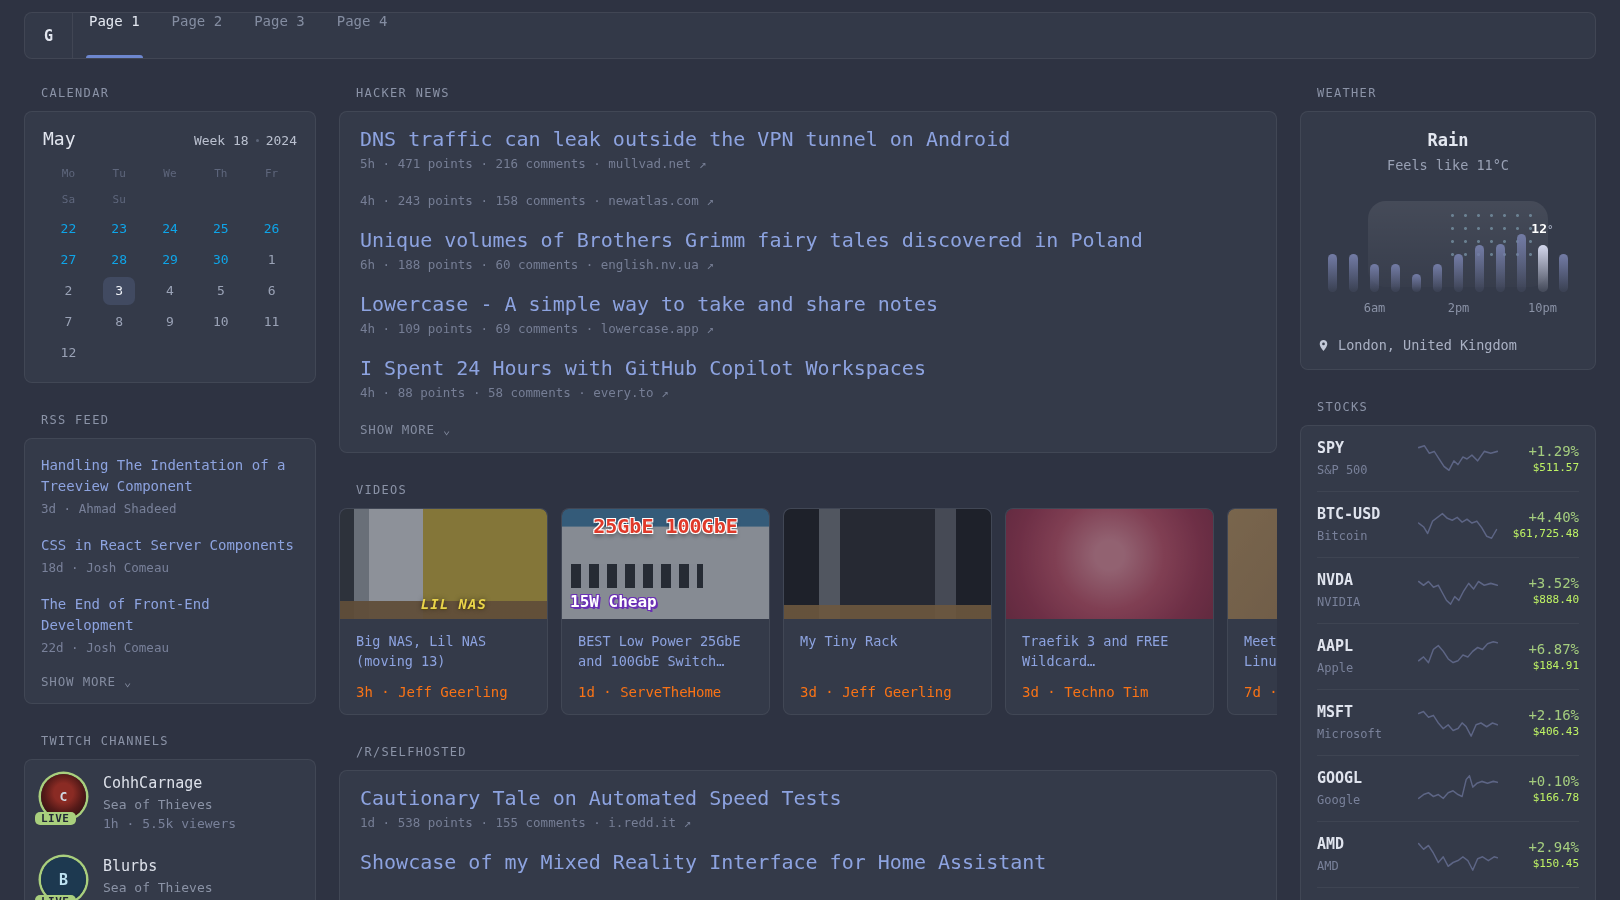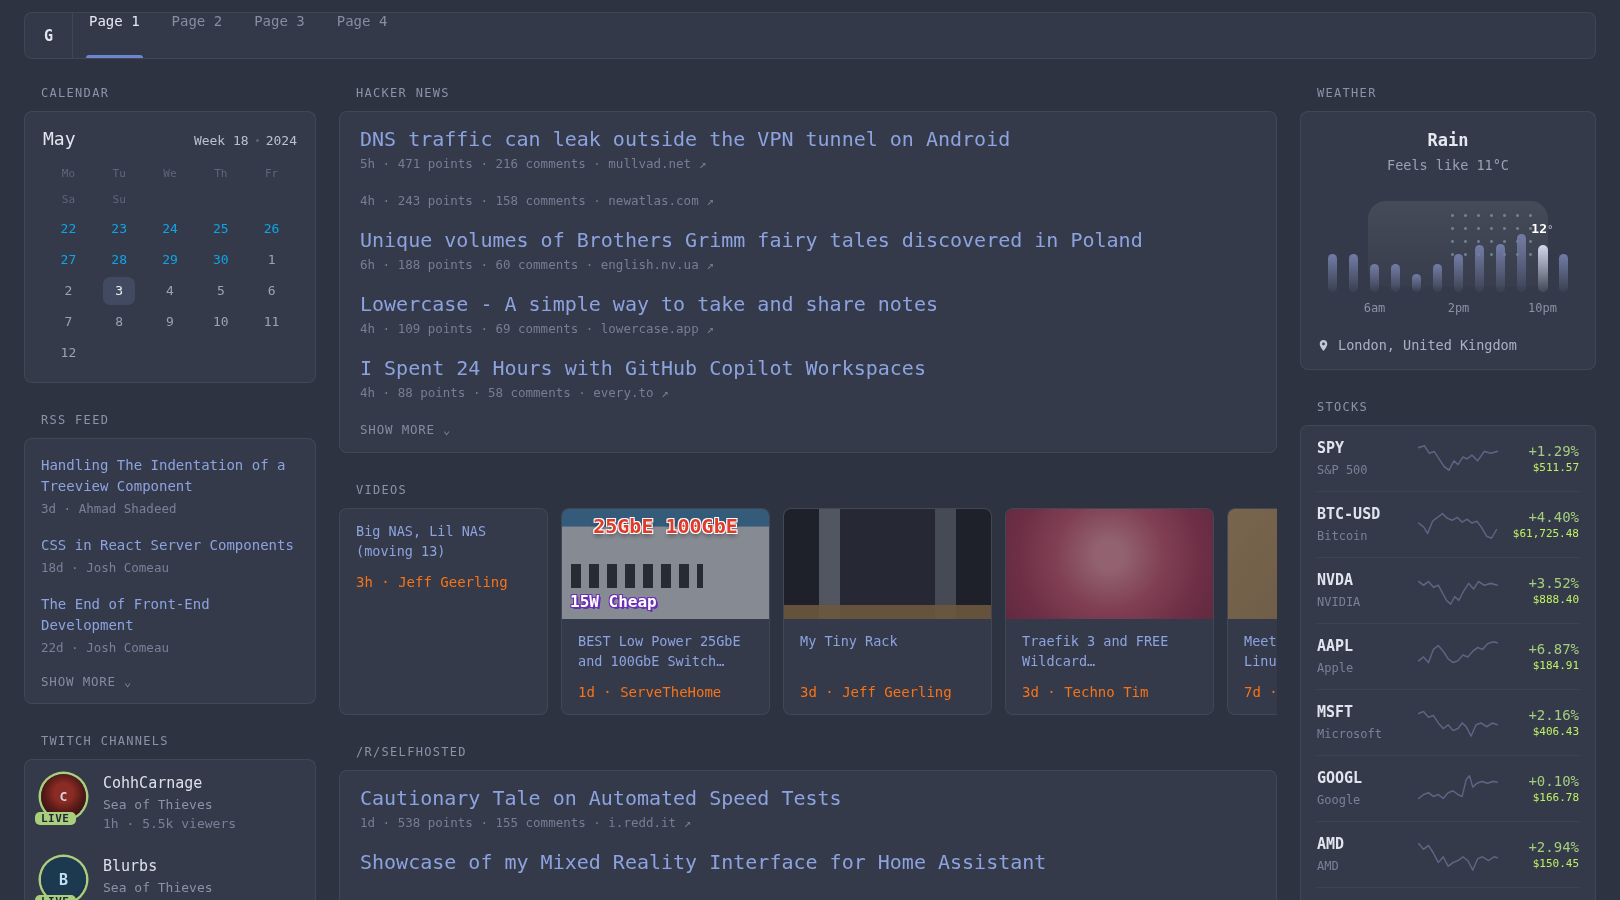--- a/index.html
+++ b/index.html
@@ -361,20 +361,24 @@
 
           <div class="show-more">SHOW MORE</div>
         </div>
       </section>
 
       <section class="widget">
         <h2 class="sec">VIDEOS</h2>
         <div class="v-row">
 
             <div class="card v-card">
+              <div class="v-thumb" data-thumb="nas">
+                <span class="v-badge1">LIL NAS</span>
+                <span class="v-badge2"></span>
+              </div>
               <div class="v-body">
                 <div class="v-title">Big NAS, Lil NAS (moving 13)</div>
                 <div class="v-meta">3h · Jeff Geerling</div>
               </div>
             </div>
 
             <div class="card v-card">
               <div class="v-thumb" data-thumb="switch">
                 <span class="v-badge1">25GbE 100GbE</span>
                 <span class="v-badge2">15W Cheap</span>

